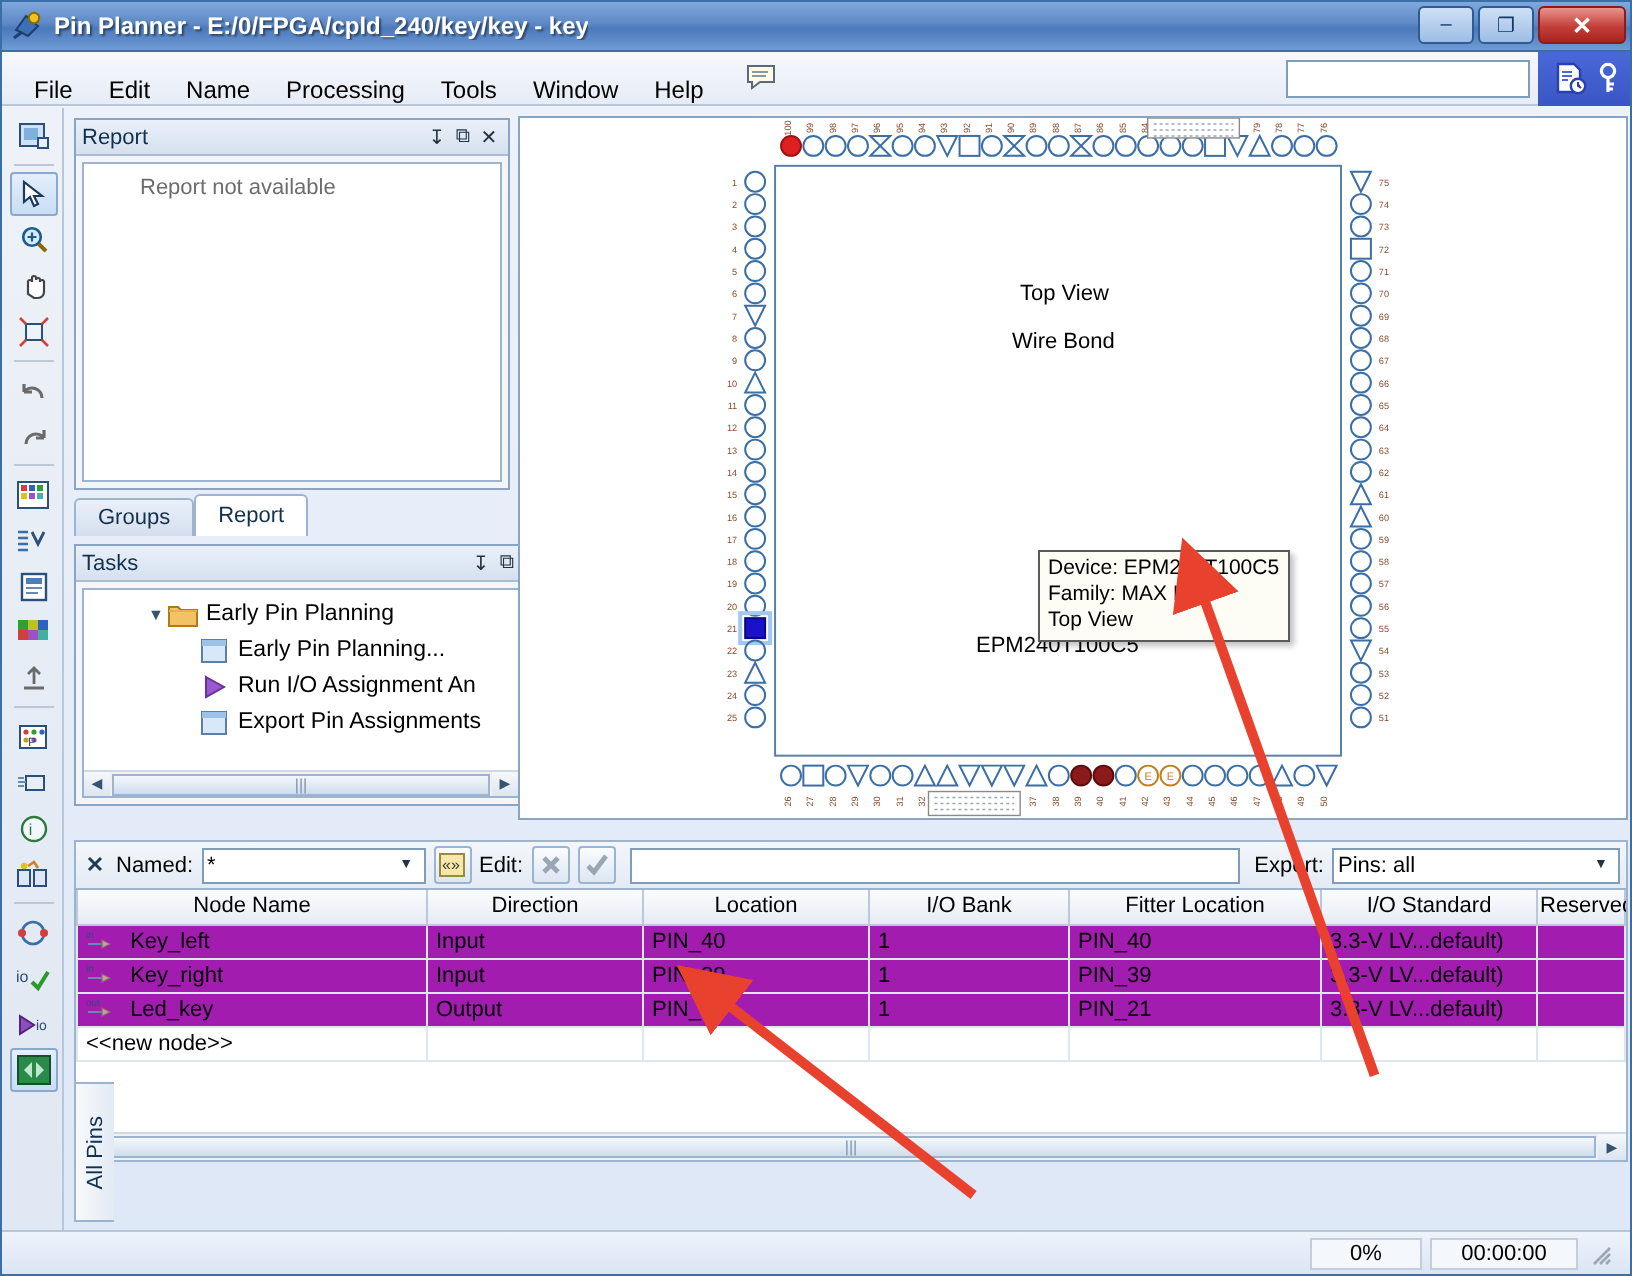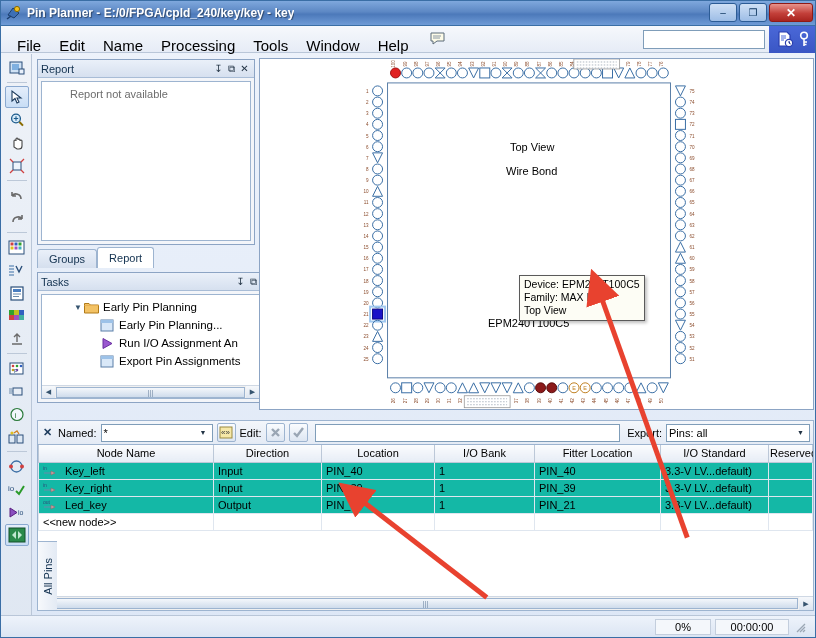--- a/index.html
+++ b/index.html
@@ -49,21 +49,21 @@
   }
 
   
   .menubar {
     position: absolute; left: 0; top: 25px; width: 816px; height: 27px;
     background: linear-gradient(#f6f8fc, #e6ecf6);
     border-bottom: 1px solid #b9c6d8;
     display: flex; align-items: center; padding-left: 8px; gap: 2px;
   }
   .menu-item {
-    padding: 3px 8px; font-size: 15px; color: #000; white-space: nowrap; margin-top: 12px;
+    padding: 3px 8px; font-size: 12px; color: #000; white-space: nowrap; margin-top: 12px;
   }
   .menu-note-icon { margin-left: 10px; width: 18px; height: 16px; }
   .top-search {
     position: absolute; right: 52px; top: 4px;
     width: 122px; height: 19px;
     background: #fff; border: 1px solid #7f9db9;
   }
   .blue-panel {
     position: absolute; right: 0; top: 0; width: 48px; height: 27px;
     background: linear-gradient(#4a68d8, #3a56c4);
@@ -170,33 +170,33 @@
     background: linear-gradient(#fafcfe,#dde6f2);
     display: flex; align-items: center; justify-content: center; font-size: 11px;
   }
   .fb-edit-field {
     flex: 1; height: 18px; background: #fff; border: 1px solid #7f9db9; margin: 0 3px;
   }
   .fb-combo.wide { width: 144px; }
 
   
   #pintable {
-    position: absolute; left: 36px; top: 443px; width: 777px; height: 167px;
+    position: absolute; left: 36px; top: 443px; width: 777px; height: 137px;
     background: #fff; border: 1px solid #9db4d0;
     overflow: hidden;
   }
   table.pins { border-collapse: collapse; width: 100%; table-layout: fixed; }
   table.pins th {
     height: 17px; background: linear-gradient(#fbfcfe, #e6ecf5);
     border: 1px solid #bcc8d8; border-top: none;
     font-weight: normal; font-size: 11px; color: #000;
   }
   table.pins td {
     height: 17px; border: 1px solid #dfe6ef; font-size: 11px; color: #000;
-    padding: 0 4px; background: #14b8a6; white-space: nowrap; overflow: hidden;
+    padding: 0 4px; background: #a21caf; white-space: nowrap; overflow: hidden;
   }
   table.pins tr.newrow td { background: #fff; }
   td.nodename { padding-left: 2px; }
   .io-badge {
     display: inline-block; width: 15px; height: 11px; margin-right: 4px;
     vertical-align: -1px; position: relative;
   }
   .tbl-hscroll {
     position: absolute; left: 0; right: 0; bottom: 0; height: 14px;
     background: #f0f0f0; border-top: 1px solid #cfd8e4; display: flex; align-items: center;

